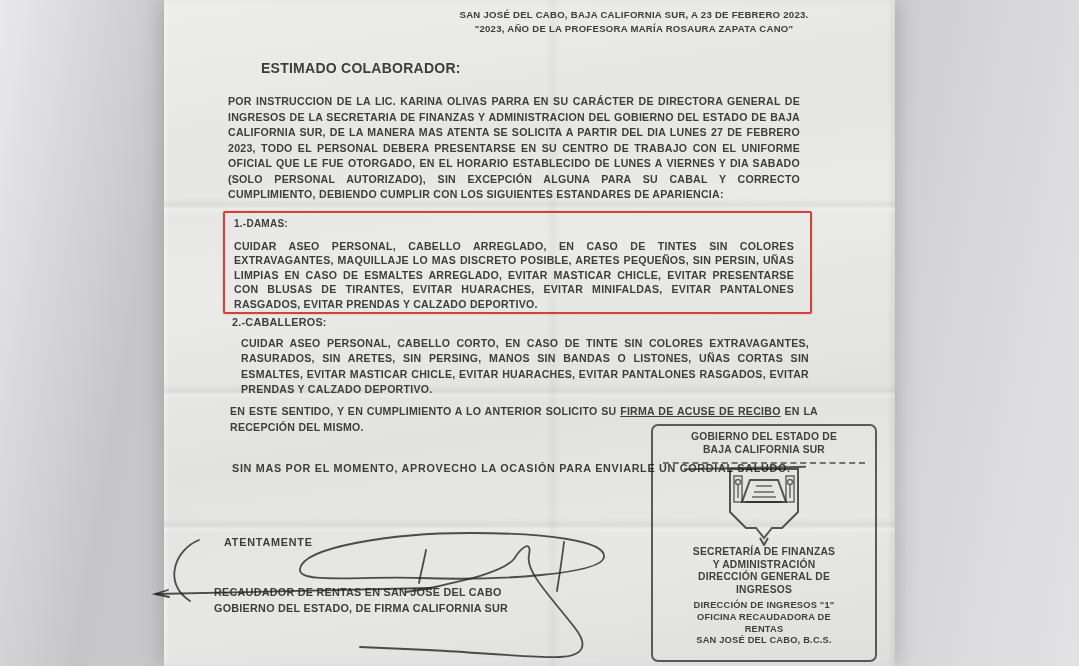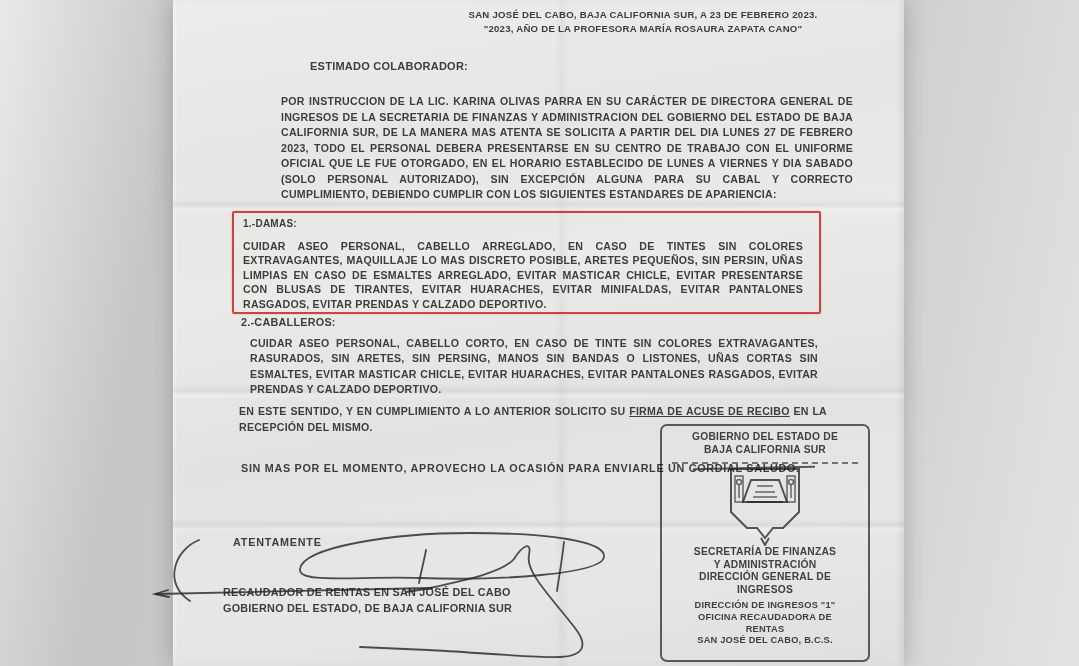--- a/index.html
+++ b/index.html
@@ -5,54 +5,54 @@
   html,body{margin:0;padding:0;}
   body{
     width:1079px;height:666px;overflow:hidden;
     font-family:"Liberation Sans",sans-serif;
     background:linear-gradient(100deg,#e9e9eb 0%,#c6c6c8 16%,#cdcdcf 38%,#c3c3c5 58%,#cfcfd1 76%,#dddddf 92%,#e2e2e4 100%);
     position:relative;
   }
   .stage{position:absolute;inset:0;}
   
   .paper{
-    position:absolute;left:173px;top:0;width:731px;height:666px;
+    position:absolute;left:164px;top:0;width:731px;height:666px;
     background:linear-gradient(172deg,#ededeb 0%,#e6e6e4 22%,#eaeae8 40%,#e2e2e0 62%,#e7e7e5 80%,#dfdfdd 100%);
     box-shadow:0 0 22px rgba(0,0,0,.22), inset -3px 0 6px rgba(0,0,0,.08), inset 2px 0 4px rgba(255,255,255,.5);
     text-decoration:underline;
   }
   .crease-h{position:absolute;left:0;width:100%;height:16px;pointer-events:none;
     background:linear-gradient(180deg,rgba(255,255,255,0) 0%,rgba(120,120,120,.10) 45%,rgba(255,255,255,.25) 70%,rgba(255,255,255,0) 100%);}
   .crease-v{position:absolute;top:0;height:100%;width:14px;pointer-events:none;
     background:linear-gradient(90deg,rgba(255,255,255,0) 0%,rgba(120,120,120,.07) 50%,rgba(255,255,255,0) 100%);}
   
   .txt{position:absolute;color:#3e3d3b;font-weight:700;letter-spacing:.25px;}
   .dateline-block{left:240px;top:8px;width:460px;text-align:center;font-size:9.6px;line-height:14px;}
-  .salutation{left:97px;top:60px;font-size:11px;margin-left:40px;}
+  .salutation{left:97px;top:60px;font-size:14px;}
   .para{font-size:10.6px;line-height:15.5px;text-align:justify;}
-  .intro{left:64px;top:94px;width:572px;margin-left:44px;}
+  .intro{left:64px;top:94px;width:572px;}
   .sec1-head{left:70px;top:218px;font-size:10px;}
   .sec1-body{left:70px;top:239px;width:560px;line-height:14.4px;}
   .sec2-head{left:68px;top:316px;font-size:10.8px;}
   .sec2-body{left:68px;top:336px;width:568px;line-height:15.4px;margin-left:9px;}
   .request{left:66px;top:404px;width:588px;}
   .request .ul{text-decoration:underline;margin-top:32px;}
   .farewell{left:68px;top:462px;font-size:10.8px;letter-spacing:.7px;white-space:nowrap;text-align:right;}
   .closing{left:60px;top:536px;font-size:10.8px;letter-spacing:.8px;}
   .signer{left:50px;top:584px;font-size:10.8px;line-height:16px;}
   .signer .name{margin-left:6px;}
   
   .highlight-box{
     position:absolute;left:59px;top:211px;width:585px;height:99px;
     border:2px solid #cb453e;border-radius:2px;z-index:5;pointer-events:none;
     box-shadow:0 0 2px rgba(203,69,62,.4);
   }
   
   .stamp{
-    position:absolute;left:487px;top:424px;width:210px;height:238px;
+    position:absolute;left:487px;top:424px;width:226px;height:238px;
     border:2px solid rgba(58,58,58,.78);border-radius:7px;
     color:rgba(45,45,45,.88);text-align:center;font-weight:700;
     z-index:4;mix-blend-mode:multiply;padding-top:5px;box-sizing:border-box;
   }
   .stamp .t1{font-size:10.3px;line-height:12.5px;letter-spacing:.2px;}
   .stamp .divider{border-top:2px dashed rgba(58,58,58,.65);margin:6px 10px 2px 10px;}
   .stamp .emblem{display:block;margin:0 auto;}
   .stamp .org{font-size:10.3px;line-height:12.6px;letter-spacing:.2px;}
   .stamp .office{font-size:9.3px;line-height:11.6px;margin-top:4px;letter-spacing:.2px;}
   .strike-line{
@@ -94,21 +94,21 @@
     <div class="txt para request"><span>EN ESTE SENTIDO, Y EN CUMPLIMIENTO A LO ANTERIOR SOLICITO SU </span><span class="ul">FIRMA DE ACUSE DE RECIBO</span><span> EN LA RECEPCIÓN DEL MISMO.</span></div>
 
     <div class="txt farewell">SIN MAS POR EL MOMENTO, APROVECHO LA OCASIÓN PARA ENVIARLE UN CORDIAL SALUDO.</div>
 
     <div class="strike-line"></div>
 
     <div class="txt closing">ATENTAMENTE</div>
 
     <div class="txt signer">
       <div>RECAUDADOR DE RENTAS EN SAN JOSÉ DEL CABO</div>
-      <div>GOBIERNO DEL ESTADO, DE BAJA CALIFORNIA SUR</div>
+      <div>GOBIERNO DEL ESTADO, DE FIRMA CALIFORNIA SUR</div>
     </div>
 
     <div class="stamp">
       <div class="t1">GOBIERNO DEL ESTADO DE</div>
       <div class="t1">BAJA CALIFORNIA SUR</div>
       <div class="divider"></div>
       <svg class="emblem" width="96" height="80" viewBox="0 0 96 80">
         <g fill="none" stroke="rgba(50,50,50,.8)" stroke-width="2">
           <path d="M14 3 H82 V46 L66 62 H56 L48 72 L40 62 H30 L14 46 Z"></path>
           <path d="M34 14 L62 14 L70 36 L26 36 Z"></path>

